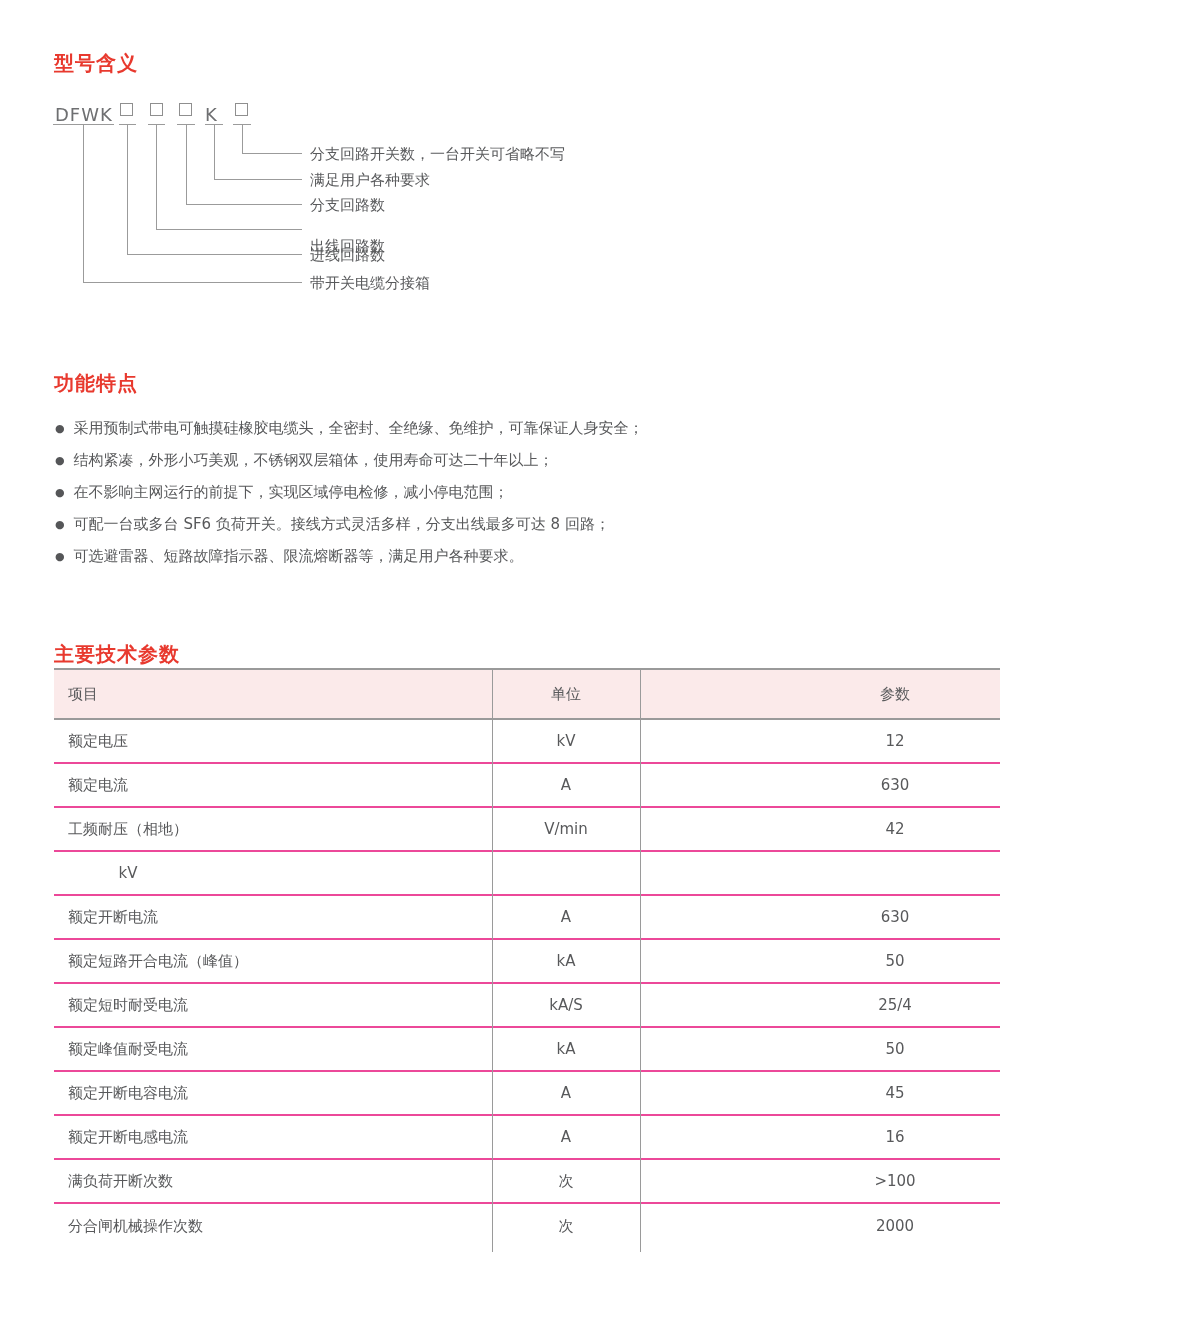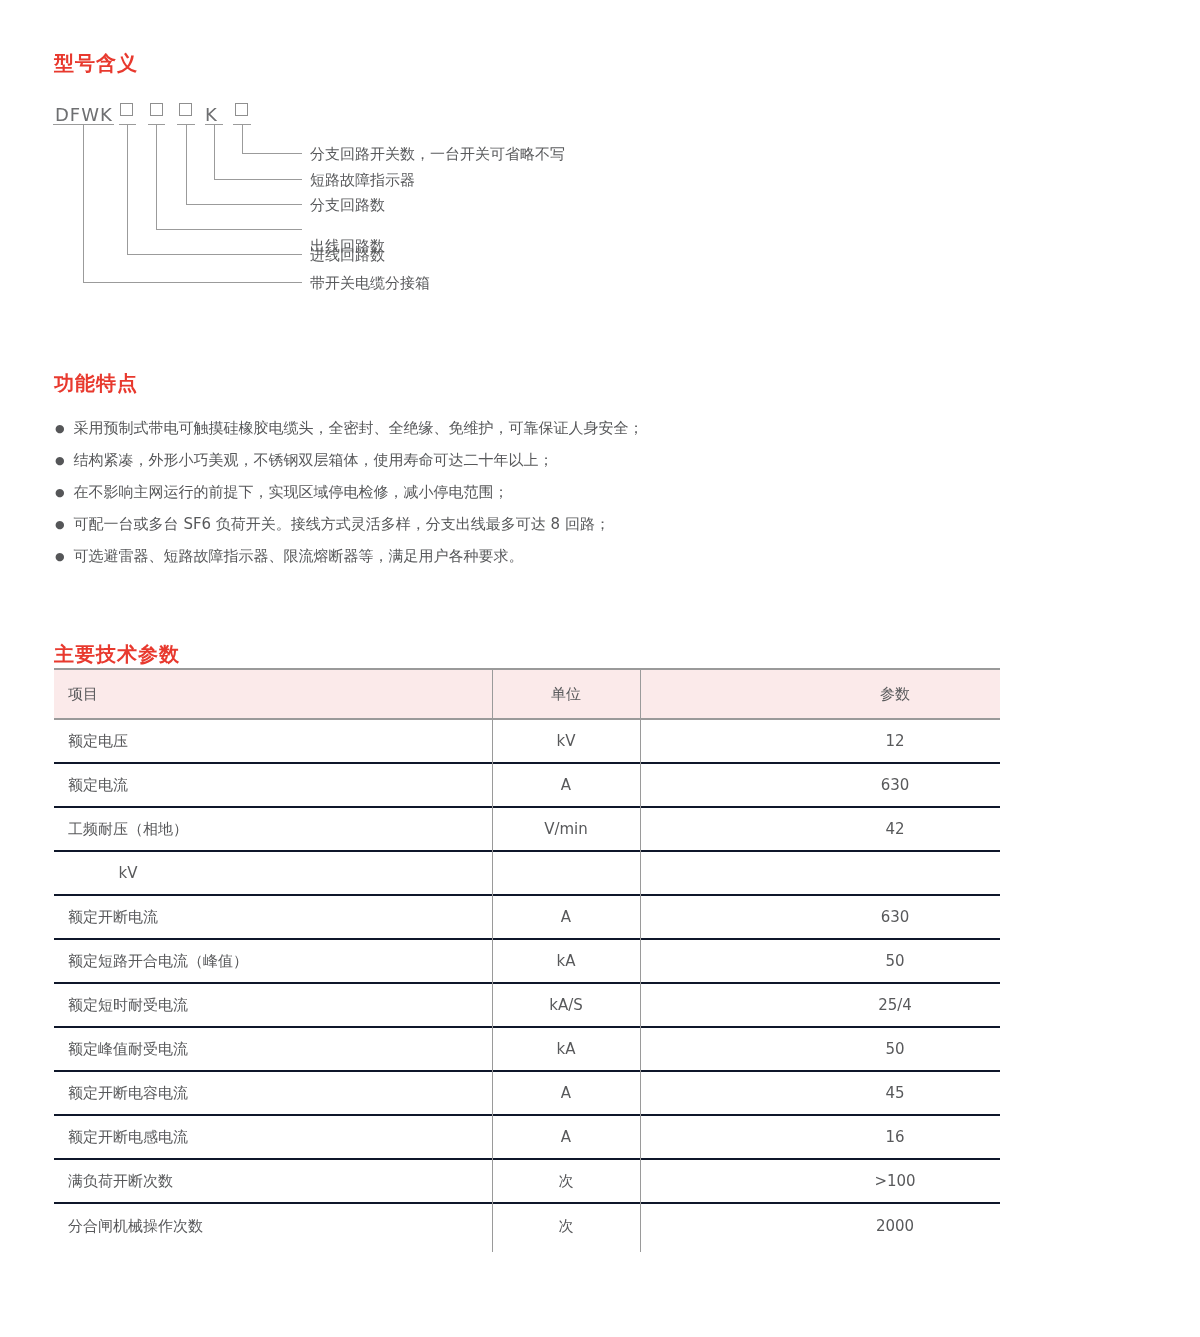--- a/index.html
+++ b/index.html
@@ -48,21 +48,21 @@
   .features { position:absolute; left:55px; top:412px; list-style:none; }
   .features li { height:32px; display:flex; align-items:center; font-size:15px; color:#57585a; white-space:nowrap; }
   .dot { font-size:11px; color:#555658; margin-right:9px; line-height:1; }
 
   
   .ptable { position:absolute; left:54px; top:668px; width:1096px; height:584px; font-size:15px; color:#58595b; }
   .thead {
     height:52px; display:flex; background:#fbeaea;
     border-top:2px solid #9a9a9a; border-bottom:2px solid #9a9a9a;
   }
-  .trow { height:44px; display:flex; border-bottom:2px solid #0f172a; }
+  .trow { height:44px; display:flex; border-bottom:2px solid #ec4899; }
   .trow.last { border-bottom:none; }
   .cell { display:flex; align-items:center; }
   .col1 { width:438px; padding-left:14px; justify-content:flex-start; }
   .col2 { width:148px; justify-content:center; }
   .col3 { flex:1; justify-content:center; }
   .vline { position:absolute; top:0; height:584px; width:0; border-left:1px solid #9a9a9a; }
   .v1 { left:438px; } .v2 { left:586px; }
 </style>
 </head>
 <body>
@@ -87,21 +87,21 @@
     <div class="ul u5"></div>
 
     <div class="conn c0"></div>
     <div class="conn c1"></div>
     <div class="conn c2"></div>
     <div class="conn c3"></div>
     <div class="conn c4"></div>
     <div class="conn c5"></div>
 
     <div class="dlabel l0">分支回路开关数，一台开关可省略不写</div>
-    <div class="dlabel l1">短路故障指示器</div>
+    <div class="dlabel l1">满足用户各种要求</div>
     <div class="dlabel l2">分支回路数</div>
     <div class="dlabel l3">出线回路数</div>
     <div class="dlabel l4">进线回路数</div>
     <div class="dlabel l5">带开关电缆分接箱</div>
   </div>
 
   <h2 class="sec-title t-feat">功能特点</h2>
 
   <ul class="features">
     <li>

